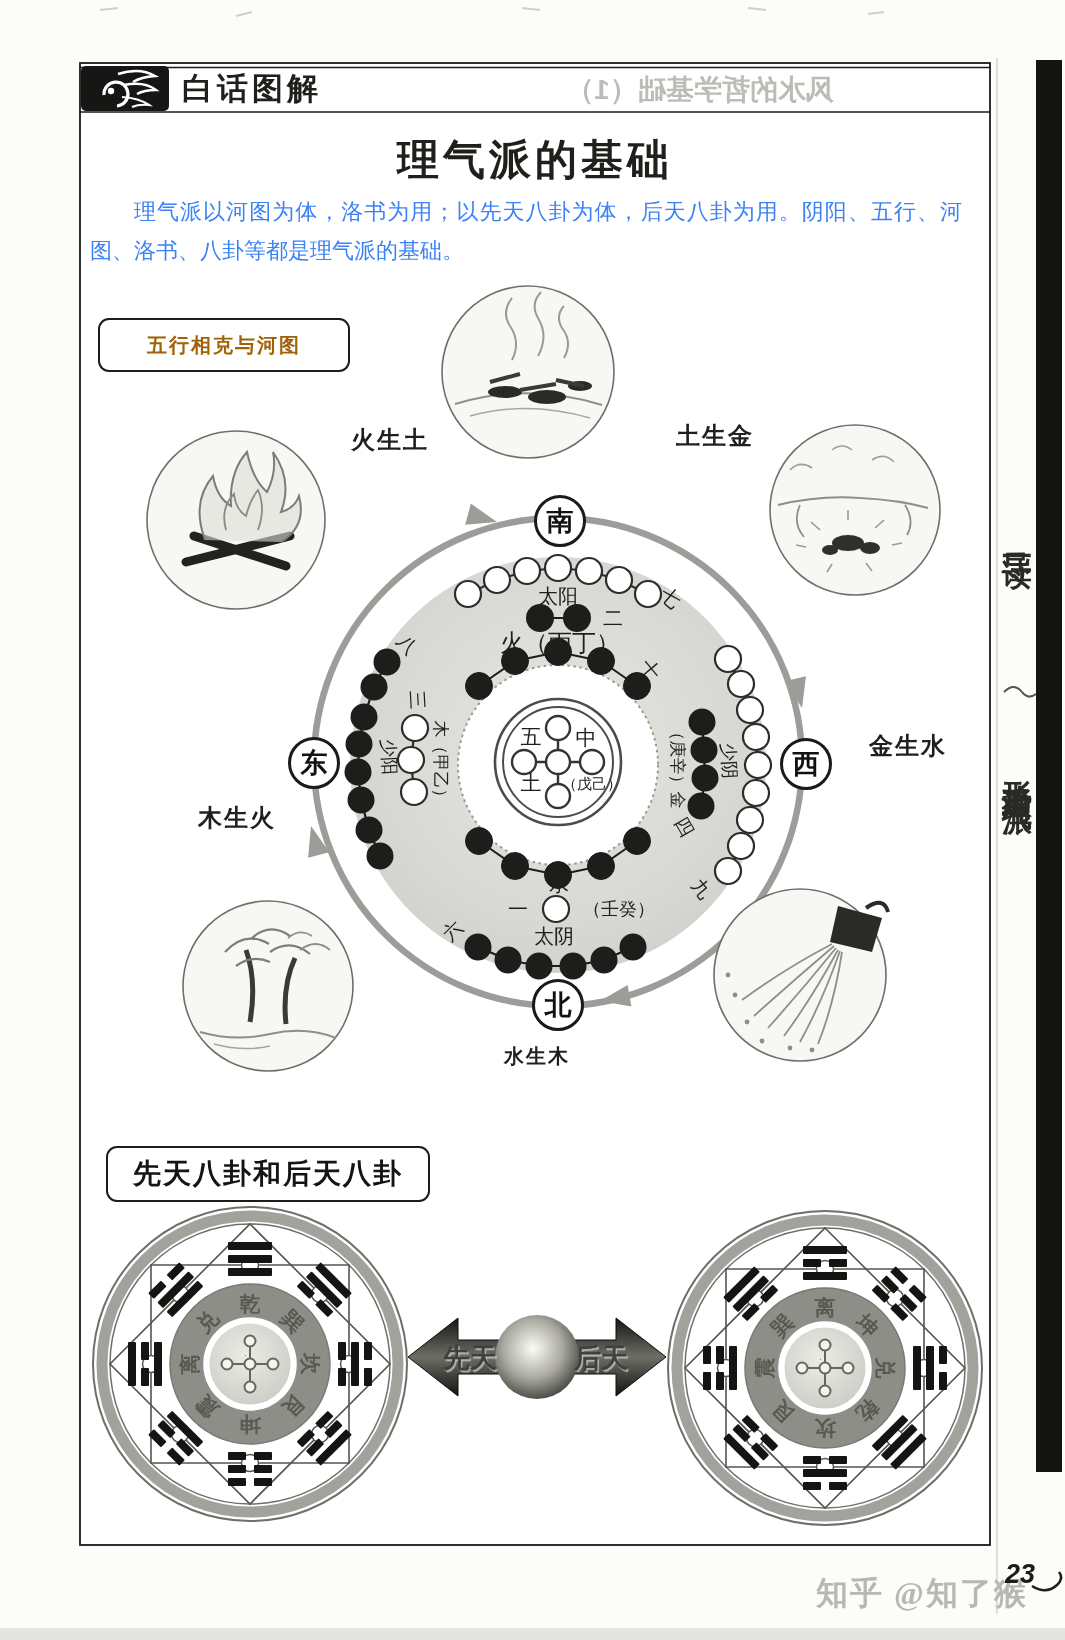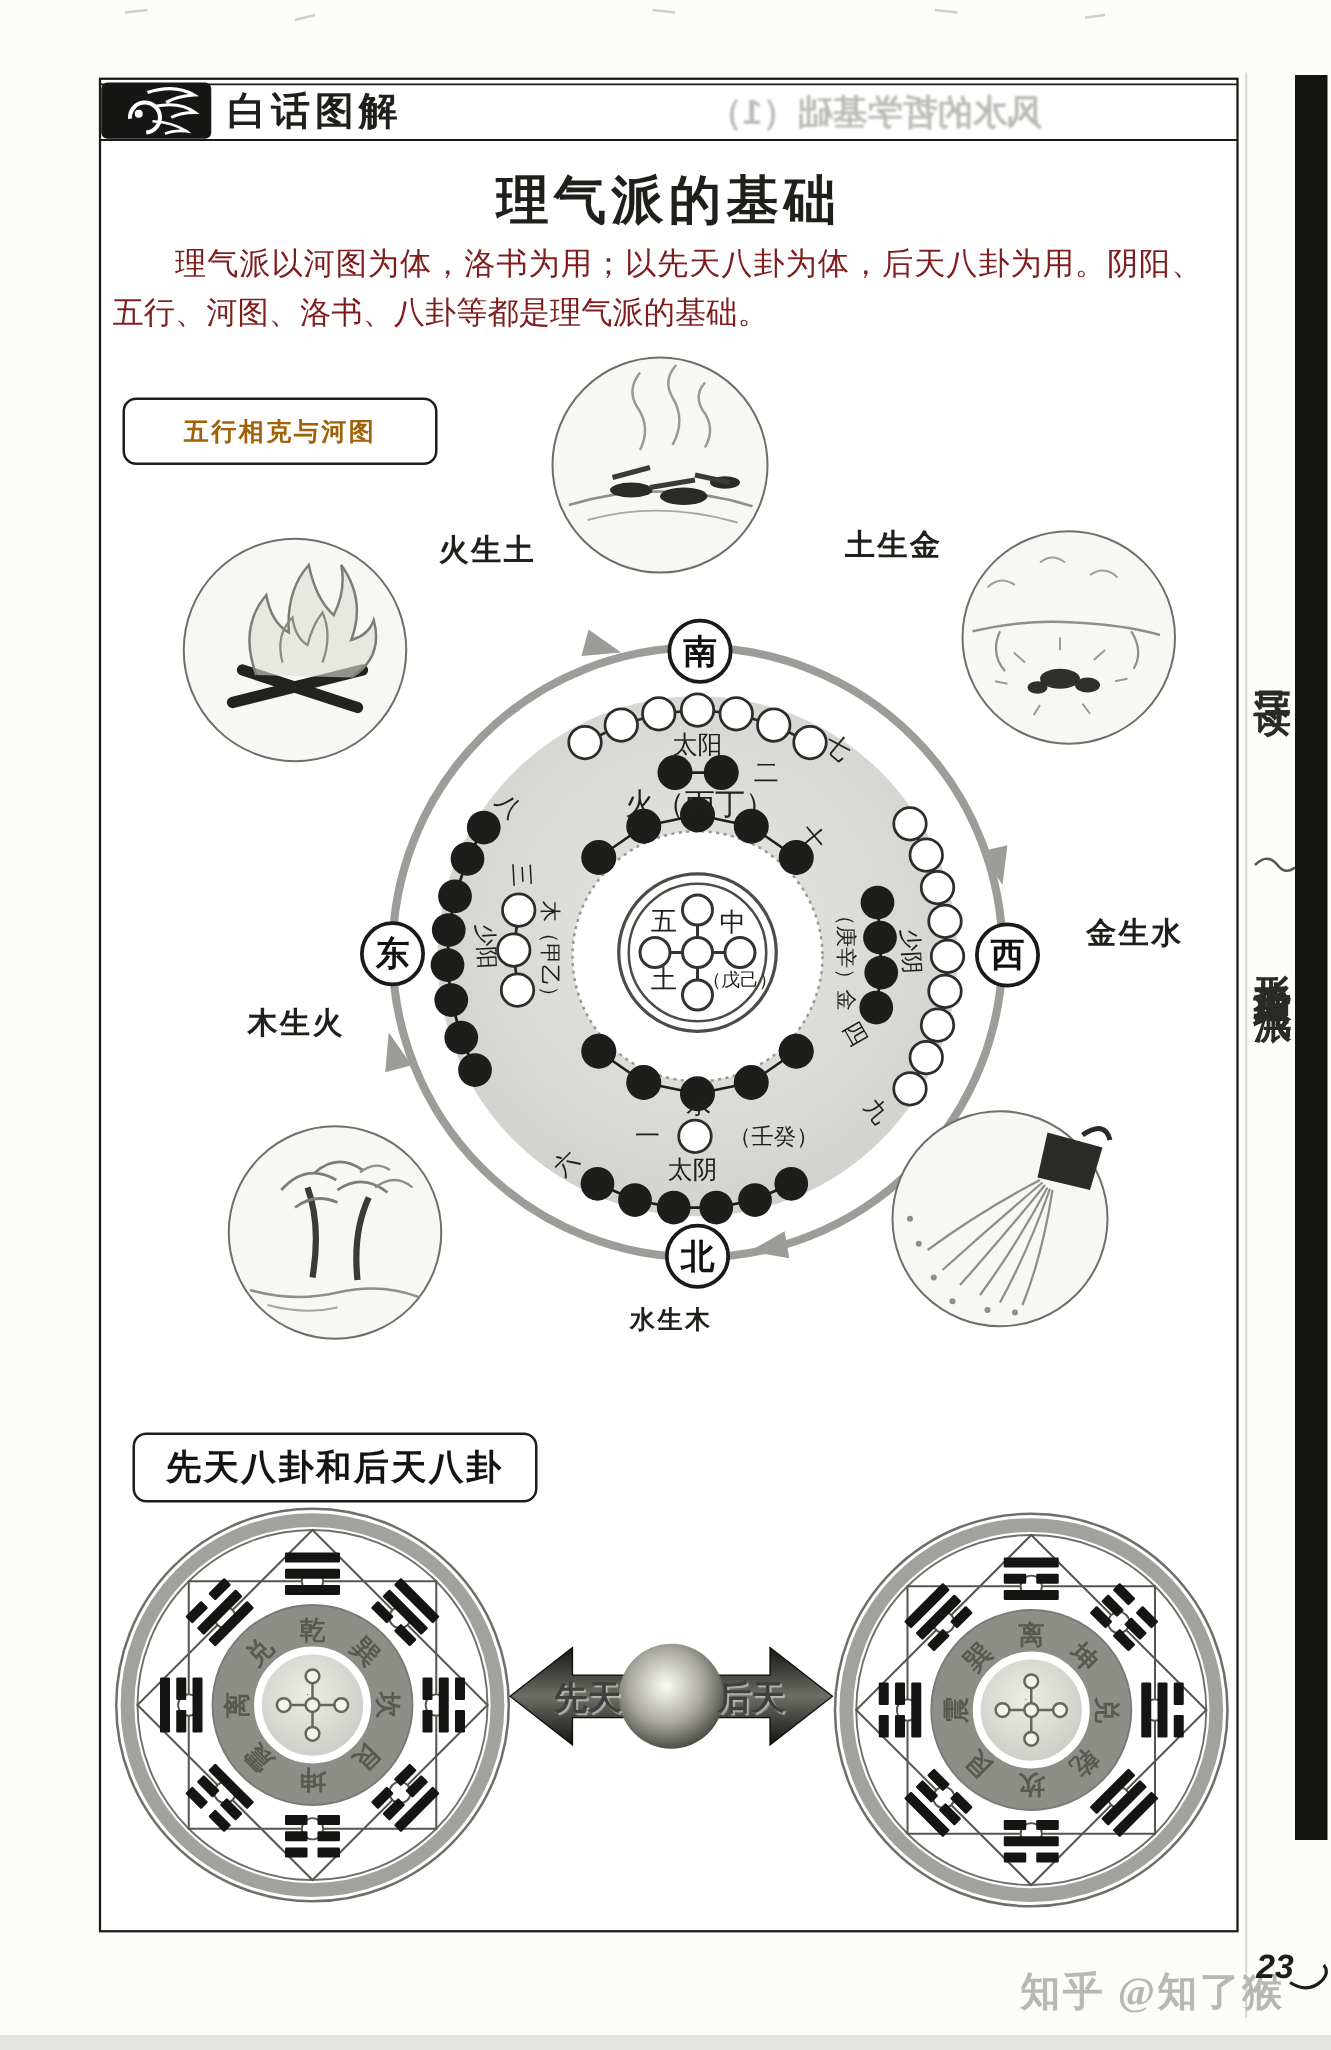--- a/index.html
+++ b/index.html
@@ -433,22 +433,22 @@
   </g>
   <rect x="0" y="1628" width="1065" height="12" fill="#e4e4e0"></rect>
 </svg>
 
 <div class="lbl heiti" style="left:252px;top:89px;font-size:31px;letter-spacing:4px;">白话图解</div>
 <div class="lbl" style="left:700px;top:90px;font-size:28px;z-index:2;">
   <span class="bleed heiti">风水的哲学基础（1）</span>
 </div>
 
 <div class="lbl heiti" style="left:535px;top:160px;font-size:42px;letter-spacing:4px;">理气派的基础</div>
-<div style="position:absolute;left:90px;top:192px;width:872px;font-size:25px;line-height:39px;
-            text-indent:2em;text-align:justify;color:#7f1d1d;z-index:2;">理气派以河图为体，洛书为用；以先天八卦为体，后天八卦为用。阴阳、五行、河图、洛书、八卦等都是理气派的基础。</div>
+<div style="position:absolute;left:90px;top:192px;width:872px;font-size:22px;line-height:39px;
+            text-indent:2em;text-align:justify;color:#3b82f6;z-index:2;">理气派以河图为体，洛书为用；以先天八卦为体，后天八卦为用。阴阳、五行、河图、洛书、八卦等都是理气派的基础。</div>
 
 <div class="sect-box" style="left:98px;top:318px;width:248px;height:50px;">
   <span class="heiti" style="font-size:20px;letter-spacing:2px;color:#a16207;">五行相克与河图</span>
 </div>
 
 <div class="lbl heiti" style="left:390px;top:440px;font-size:24px;letter-spacing:2px;font-family:Liberation Mono, monospace;">火生土</div>
 <div class="lbl heiti" style="left:715px;top:436px;font-size:24px;letter-spacing:2px;">土生金</div>
 <div class="lbl heiti" style="left:237px;top:818px;font-size:24px;letter-spacing:2px;">木生火</div>
 <div class="lbl heiti" style="left:908px;top:746px;font-size:24px;letter-spacing:2px;">金生水</div>
 <div class="lbl heiti" style="left:537px;top:1056px;font-size:20px;letter-spacing:2px;">水生木</div>

